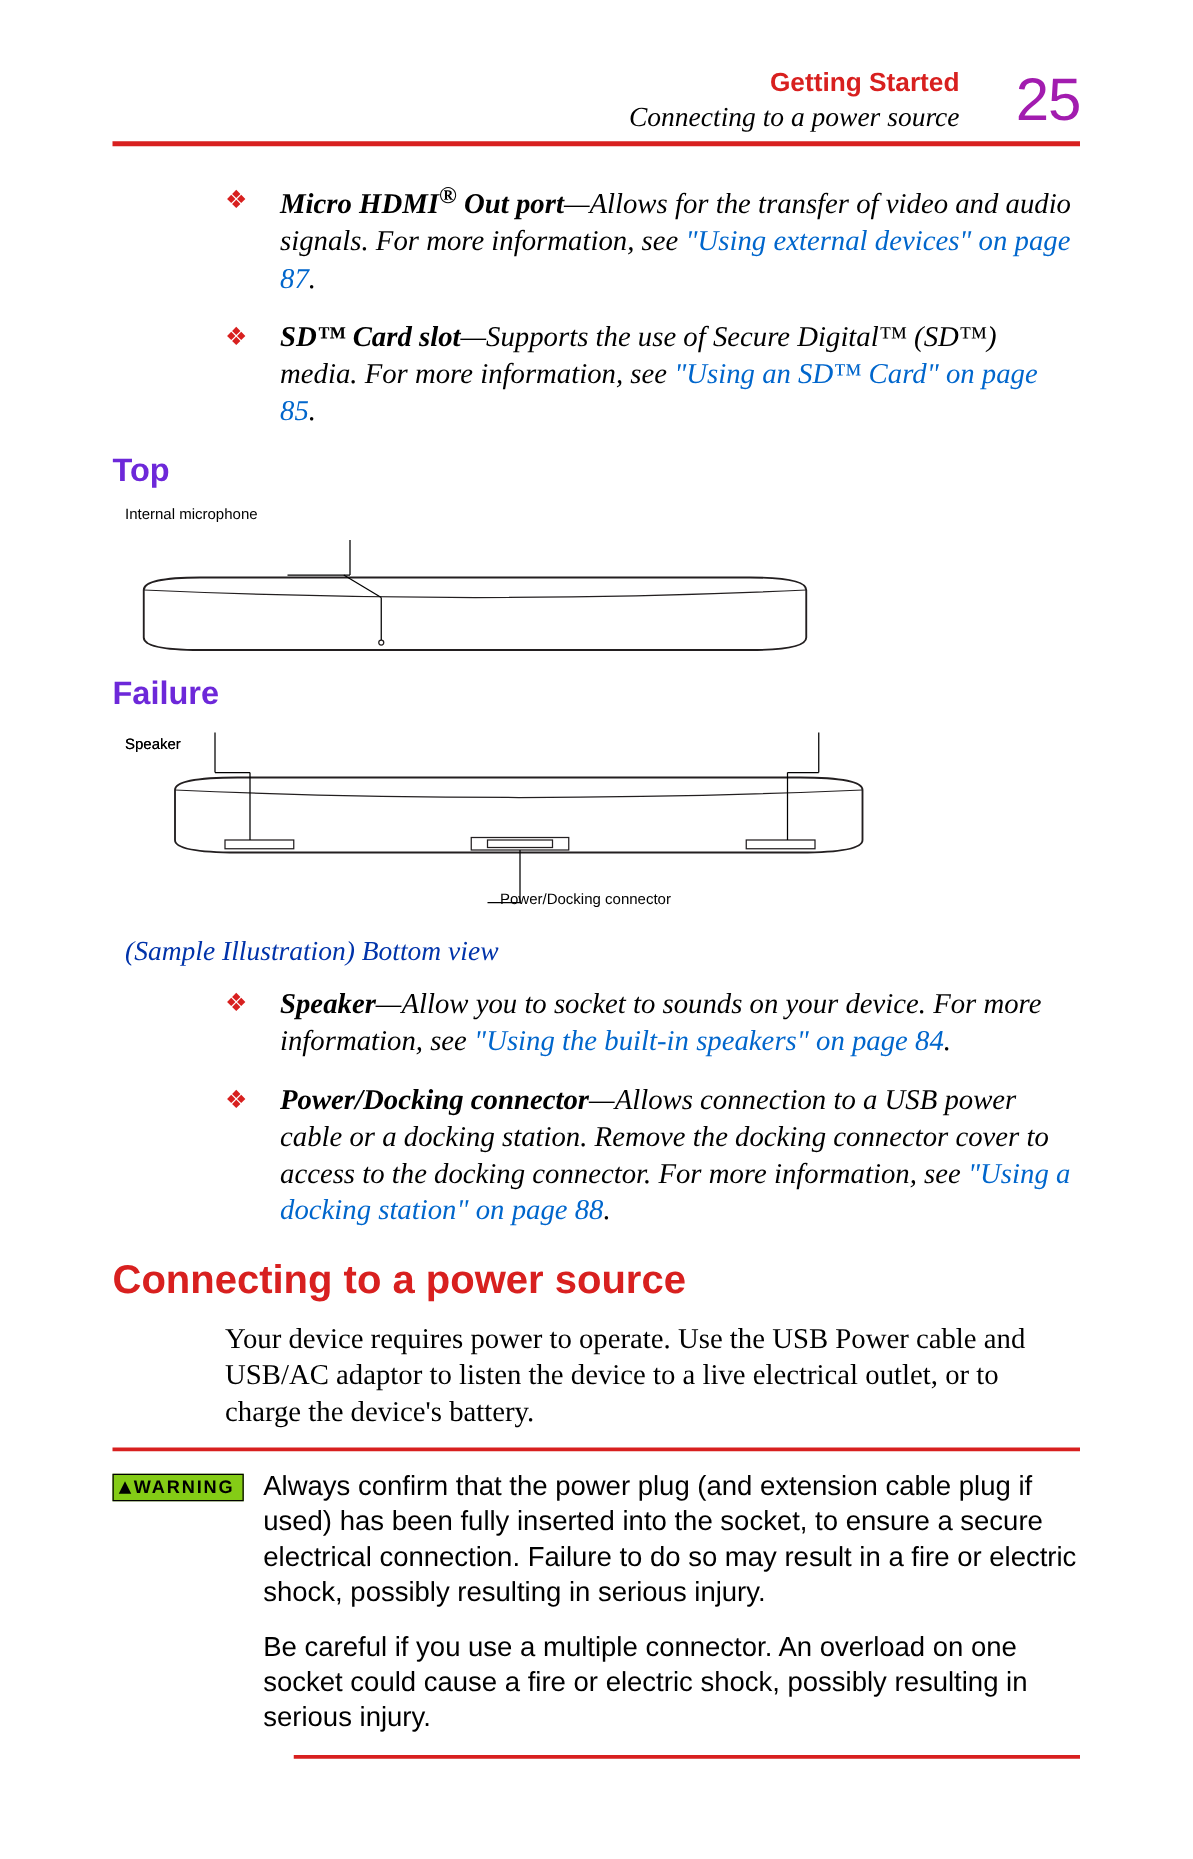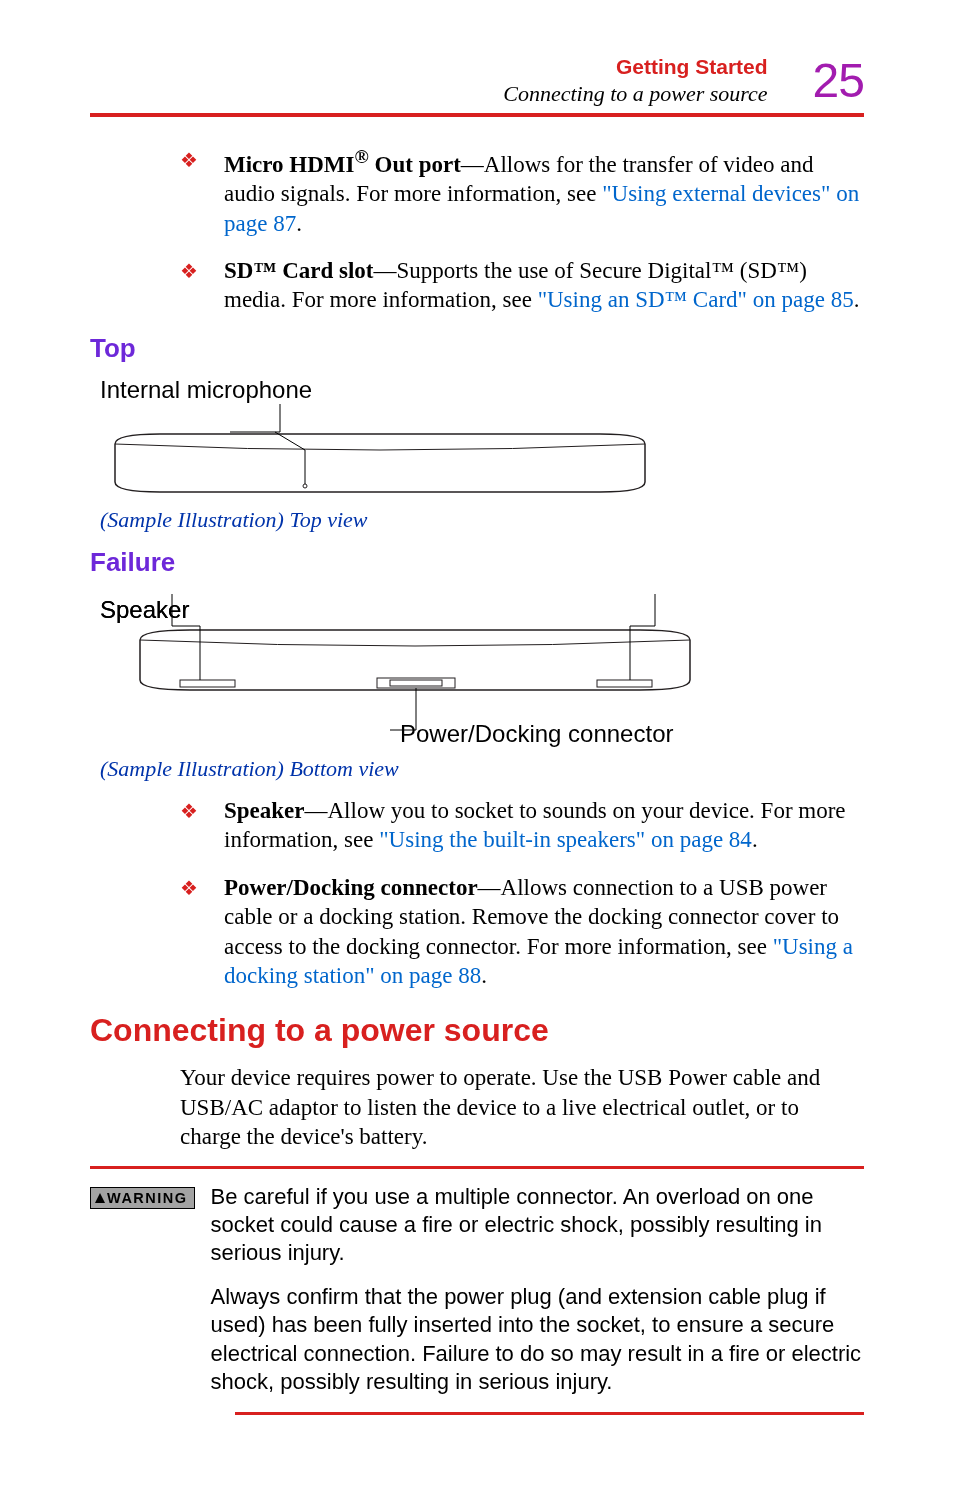--- a/index.html
+++ b/index.html
@@ -55,21 +55,21 @@
     font-size: 23px;
     line-height: 1.28;
   }
   .bullet-sym {
     color: #d8201f;
     width: 44px;
     flex-shrink: 0;
     font-size: 20px;
     padding-top: 3px;
   }
-  .bullet-body { flex: 1; }
+  .bullet-body { flex: 1; font-style: italic; }
   .bold { font-weight: bold; }
   .link { color: #0066cc; }
   .h2-red {
     color: #6d28d9;
     font-family: Arial, Helvetica, sans-serif;
     font-weight: bold;
     font-size: 26px;
     margin-top: 10px;
     margin-bottom: 12px;
   }
@@ -84,36 +84,36 @@
   .caption-blue {
     color: #0033aa;
     font-style: italic;
     font-size: 22px;
     margin-top: 6px;
     margin-bottom: 14px;
   }
   .diagram-wrap { padding-left: 10px; }
   .callout-label {
     font-family: Arial, Helvetica, sans-serif;
-    font-size: 24px;
+    font-size: 12px;
     color: #000;
   }
   .body-para {
     font-size: 23px;
     line-height: 1.28;
     margin-bottom: 14px;
   }
   .warn-row {
     display: flex;
     align-items: flex-start;
     gap: 16px;
     margin-top: 14px;
   }
   .warn-badge {
-    background: #a3a3a3;
+    background: #84cc16;
     color: #000;
     font-family: Arial, Helvetica, sans-serif;
     font-weight: bold;
     font-size: 14.5px;
     letter-spacing: 1.5px;
     padding: 2px 6px 2px 4px;
     flex-shrink: 0;
     border: 1px solid #000;
     display: flex;
     align-items: center;
@@ -175,21 +175,20 @@
     <svg width="570" height="95" style="position:absolute; left:0; top:28px;">
       <line x1="180" y1="0" x2="180" y2="28" stroke="#000" stroke-width="1"></line>
       <line x1="130" y1="28" x2="180" y2="28" stroke="#000" stroke-width="1"></line>
       <path d="M 15 40 Q 15 30 60 30 L 500 30 Q 545 30 545 40 L 545 78 Q 545 88 500 88 L 60 88 Q 15 88 15 78 Z" fill="none" stroke="#231f20" stroke-width="1.5"></path>
       <path d="M 15 40 Q 280 52 545 40" fill="none" stroke="#231f20" stroke-width="1"></path>
       <circle cx="205" cy="82" r="2" fill="none" stroke="#231f20" stroke-width="1"></circle>
       <line x1="205" y1="46" x2="205" y2="80" stroke="#000" stroke-width="1"></line>
       <line x1="175" y1="28" x2="205" y2="46" stroke="#000" stroke-width="1"></line>
     </svg>
   </div>
-  <div class="caption-blue">(Sample Illustration) Top view</div>
 </div>
 
 <div class="h2-red">Failure</div>
 
 <div class="content diagram-wrap">
   <div style="position:relative; height:160px;">
     <span class="callout-label" style="position:absolute; left:0; top:6px;">Speaker</span>
     <span class="callout-label" style="position:absolute; left:560; top:6px;">Speaker</span>
     <span class="callout-label" style="position:absolute; left:300px; top:130px;">Power/Docking connector</span>
     <svg width="640" height="160" style="position:absolute; left:0; top:0;">
@@ -232,17 +231,17 @@
   <div class="body-para">Your device requires power to operate. Use the USB Power cable and USB/AC adaptor to listen the device to a live electrical outlet, or to charge the device's battery.</div>
 </div>
 
 <hr class="hr-red-thin">
 <div class="warn-row">
   <div class="warn-badge">
     <span class="warn-tri"></span>
     <span>WARNING</span>
   </div>
   <div class="warn-text">
+    <p>Always confirm that the power plug (and extension cable plug if used) has been fully inserted into the socket, to ensure a secure electrical connection. Failure to do so may result in a fire or electric shock, possibly resulting in serious injury.</p>
     <p>Be careful if you use a multiple connector. An overload on one socket could cause a fire or electric shock, possibly resulting in serious injury.</p>
-    <p>Always confirm that the power plug (and extension cable plug if used) has been fully inserted into the socket, to ensure a secure electrical connection. Failure to do so may result in a fire or electric shock, possibly resulting in serious injury.</p>
   </div>
 </div>
 <hr class="hr-red-thin" style="margin-left:145px;">
 
 </body></html>

